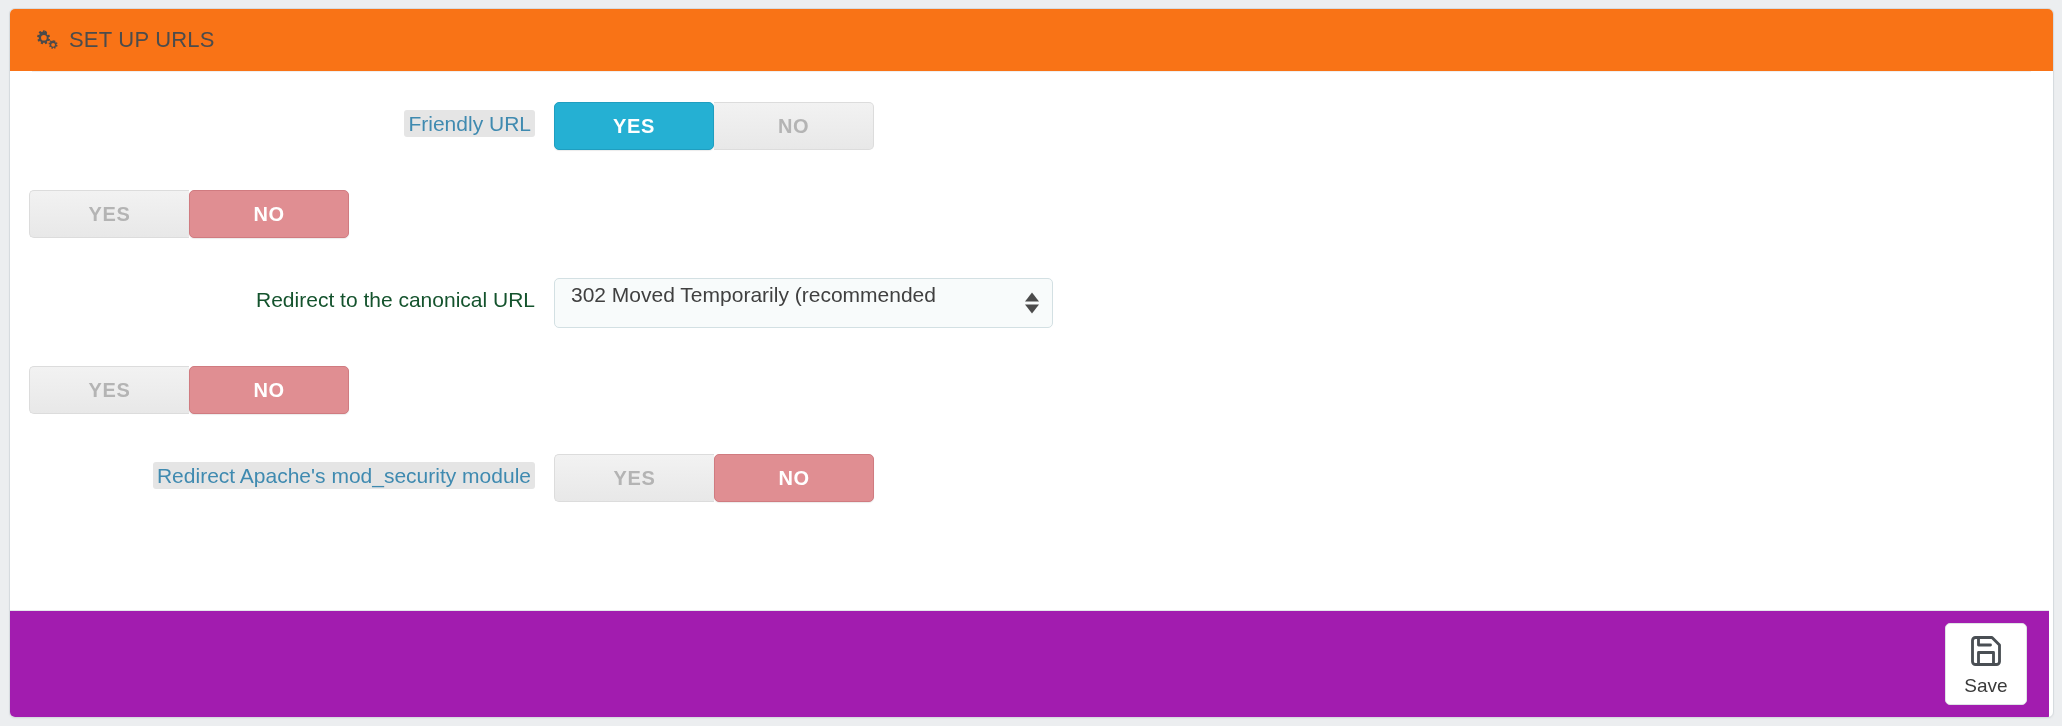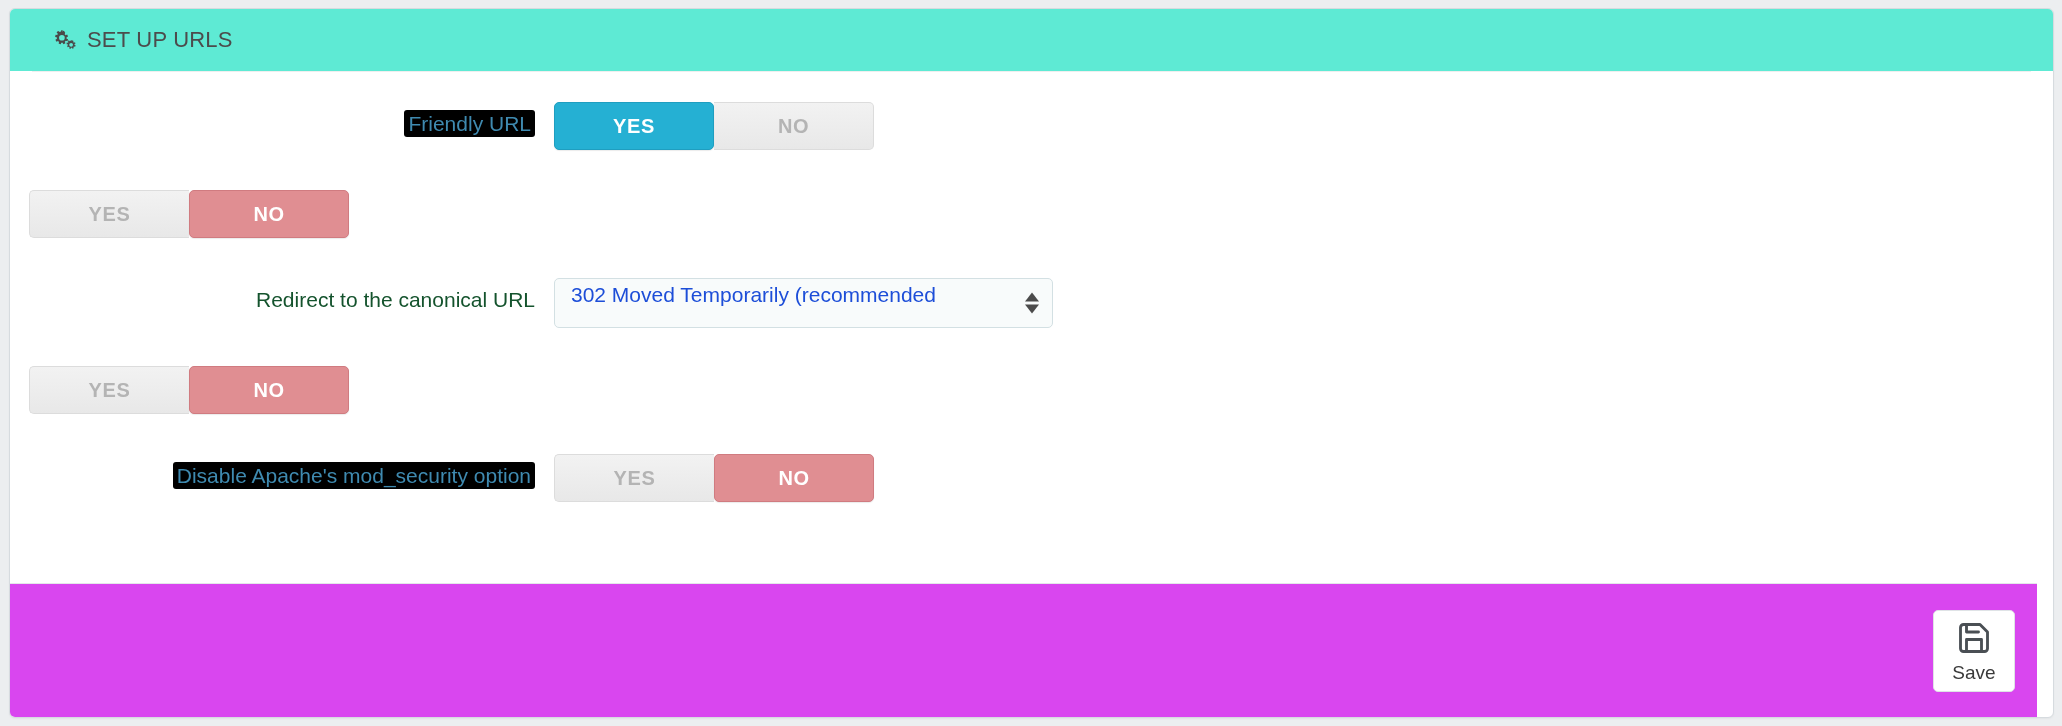--- a/index.html
+++ b/index.html
@@ -21,24 +21,24 @@
     background: #ffffff;
     border: 1px solid #d6dbdf;
     border-radius: 6px;
     box-shadow: 0 1px 2px rgba(0,0,0,0.045);
     overflow: hidden;
   }
 
   
   .panel-header {
     height: 62px;
-    padding: 0 42px;
-    display: flex;
-    align-items: center;
-    background: #5eead4;
+    padding: 0 24px;
+    display: flex;
+    align-items: center;
+    background: #f97316;
   }
   .panel-header .cogs-icon {
     width: 26px;
     height: 24px;
     margin-right: 9px;
     display: inline-flex;
     align-items: center;
     justify-content: center;
     color: #4a4a4a;
     flex: none;
@@ -77,21 +77,21 @@
   .row-label {
     width: 525px;
     flex: none;
     text-align: right;
     padding-top: 9px;
     font-size: 21px;
     line-height: 1.42;
   }
   .row-label .lbl {
     color: #3f8ab0;
-    background: #000000;
+    background: #e5e5e5;
     border-radius: 3px;
     padding: 2px 4px;
     box-decoration-break: clone;
     -webkit-box-decoration-break: clone;
   }
   .row-label.plain .lbl {
     color: #14532d;
     background: transparent;
     padding: 2px 0;
   }
@@ -156,21 +156,21 @@
   .select-box {
     width: 499px;
     height: 50px;
     background: #f8fbfb;
     border: 1px solid #d3e0e3;
     border-radius: 5px;
     display: flex;
     align-items: center;
     padding: 0 40px 17px 16px;
     font-size: 21px;
-    color: #1d4ed8;
+    color: #404040;
     white-space: nowrap;
     overflow: hidden;
     cursor: pointer;
   }
   .select-box .sel-text {
     overflow: hidden;
     text-overflow: clip;
     white-space: nowrap;
     display: block;
     width: 100%;
@@ -191,24 +191,24 @@
     border-left: 7px solid transparent;
     border-right: 7px solid transparent;
   }
   .select-arrows i.up   { border-bottom: 9px solid #4b4b4b; }
   .select-arrows i.down { border-top: 9px solid #4b4b4b; }
 
   
   .panel-footer {
     position: absolute;
     left: 0;
-    right: 16px;
+    right: 4px;
     bottom: 0;
-    height: 134px;
-    background: #d946ef;
+    height: 107px;
+    background: #a21caf;
     border-top: 1px solid #e4e7ea;
     display: flex;
     align-items: center;
     justify-content: flex-end;
     padding-right: 22px;
   }
   .save-btn {
     width: 82px;
     height: 82px;
     background: #ffffff;
@@ -288,21 +288,21 @@
       <div class="row-control">
         <div class="switch">
           <div class="seg off">YES</div>
           <div class="seg on no">NO</div>
         </div>
       </div>
     </div>
 
     <div class="form-row last">
       <div class="row-label">
-        <span class="lbl">Disable Apache's mod_security option</span>
+        <span class="lbl">Redirect Apache's mod_security module</span>
       </div>
       <div class="row-control">
         <div class="switch">
           <div class="seg off">YES</div>
           <div class="seg on no">NO</div>
         </div>
       </div>
     </div>
 
   </div>

